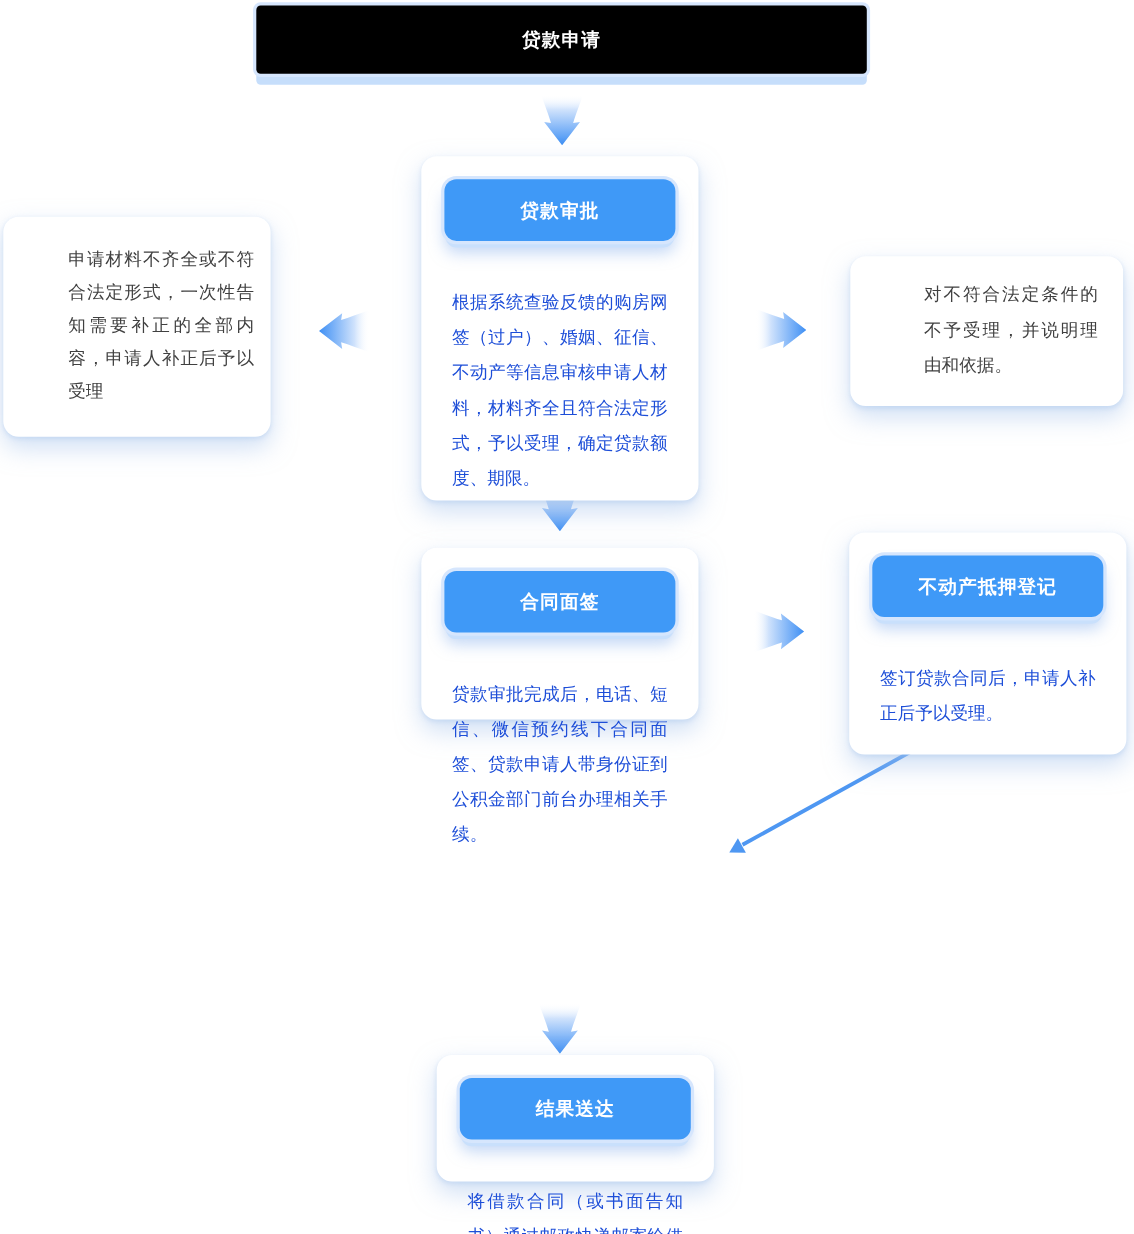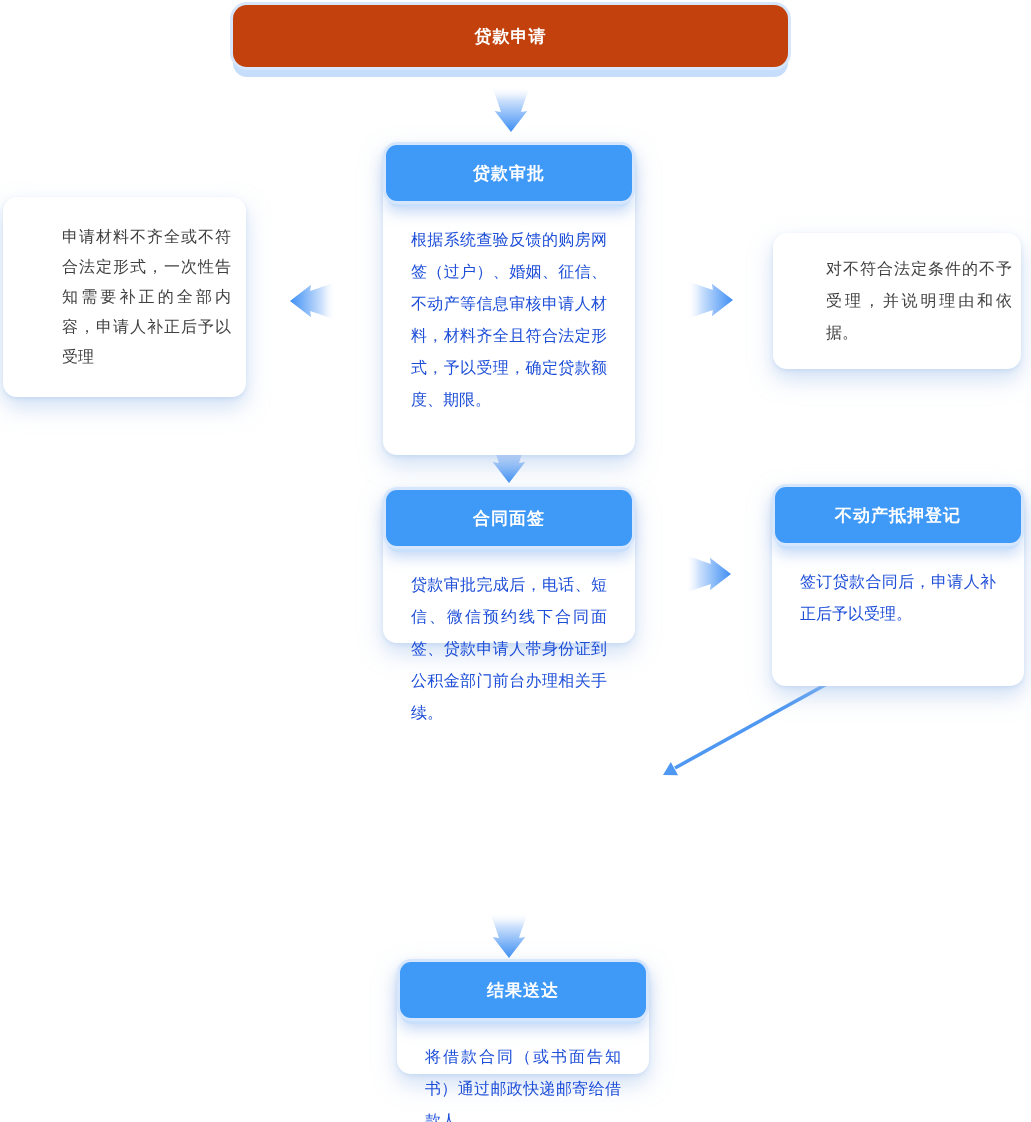--- a/index.html
+++ b/index.html
@@ -2,54 +2,54 @@
 <html><head>
 <meta charset="utf-8">
 <style>
   html,body{margin:0;padding:0;background:#ffffff;}
   body{font-family:"Liberation Sans","DejaVu Sans",sans-serif;}
   .canvas{position:relative;width:1031px;height:1122px;background:#ffffff;overflow:hidden;}
 
   
   .top-node{
     position:absolute;left:233px;top:5px;width:555px;height:62px;
-    background:#c2410c;border-radius:14px;
+    background:#000000;border-radius:4px;
     box-shadow:0 0 0 3px #D6E6FD, 0 10px 0 0 #C6DEFB;
     display:flex;align-items:center;justify-content:center;
     color:#ffffff;font-weight:bold;font-size:17px;letter-spacing:1px;
     z-index:2;
   }
 
   
   .card{
     position:absolute;background:#ffffff;border-radius:14px;
     box-shadow:0 10px 22px rgba(163,194,236,0.5), 0 2px 4px rgba(163,194,236,0.35);
     z-index:2;
   }
   .card-header{
-    margin:3px;height:56px;border-radius:11px;background:#3F99F7;
+    margin:21px;height:56px;border-radius:11px;background:#3F99F7;
     display:flex;align-items:center;justify-content:center;
     color:#ffffff;font-weight:bold;font-size:17px;letter-spacing:1px;
     box-shadow:0 0 0 3px #D6E6FD, 0 7px 0 -1px #C9E0FC, 0 11px 14px rgba(137,178,238,0.5);
     position:relative;z-index:1;
   }
   .card-body{
     padding:20px 28px 0;font-size:16px;line-height:32px;color:#1d4ed8;
     text-align:justify;
   }
   .note{
     display:flex;align-items:center;
     font-size:16px;line-height:30px;color:#404040;text-align:justify;
   }
   .note .note-text{width:100%;margin-left:44px;}
 
   #card-approval{left:383px;top:142px;width:252px;height:313px;}
   #note-left{left:3px;top:197px;width:243px;height:200px;padding:0 15px;box-sizing:border-box;}
-  #note-right{left:773px;top:233px;width:248px;height:136px;padding:0 9px;box-sizing:border-box;line-height:32px;}
-  #card-signing{left:383px;top:487px;width:252px;height:156px;}
+  #note-right{left:773px;top:233px;width:248px;height:136px;padding:0 23px;box-sizing:border-box;line-height:32px;}
+  #card-signing{left:383px;top:498px;width:252px;height:156px;}
   #card-mortgage{left:772px;top:484px;width:252px;height:202px;}
   #card-disbursement{left:383px;top:739px;width:252px;height:190px;}
   #card-delivery{left:397px;top:959px;width:252px;height:115px;}
 
   
   .flow-arrow{position:absolute;z-index:1;width:52px;height:52px;
     display:flex;align-items:center;justify-content:center;}
   .flow-arrow svg{width:52px;height:46px;display:block;}
   .flow-arrow.dir-left svg{transform:rotate(90deg);}
   .flow-arrow.dir-right svg{transform:rotate(-90deg);}

